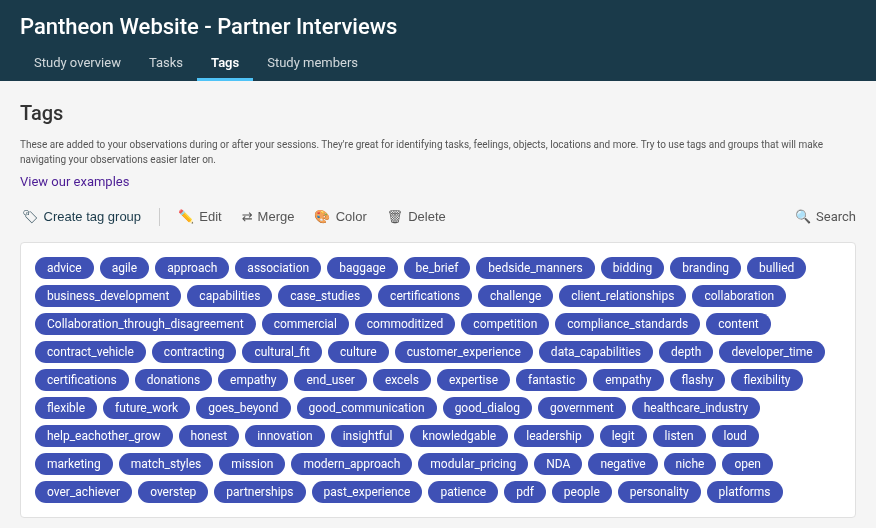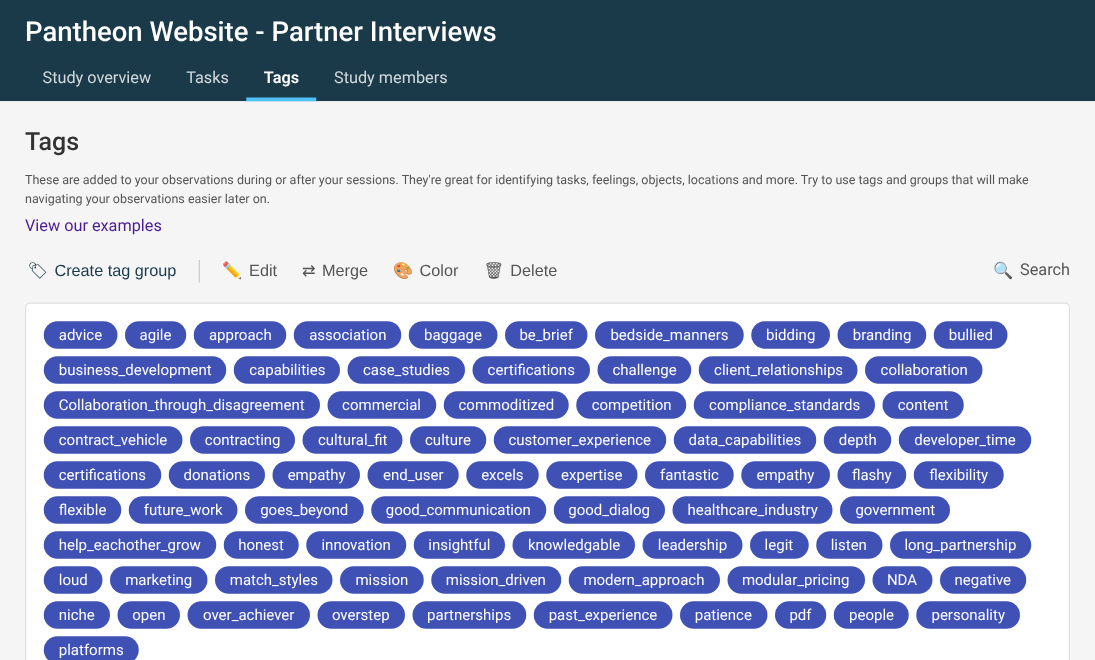--- a/index.html
+++ b/index.html
@@ -214,36 +214,34 @@
       <span class="tag">expertise</span>
       <span class="tag">fantastic</span>
       <span class="tag">empathy</span>
       <span class="tag">flashy</span>
       <span class="tag">flexibility</span>
       <span class="tag">flexible</span>
       <span class="tag">future_work</span>
       <span class="tag">goes_beyond</span>
       <span class="tag">good_communication</span>
       <span class="tag">good_dialog</span>
+      <span class="tag">government</span>
       <span class="tag">healthcare_industry</span>
-      <span class="tag">government</span>
       <span class="tag">help_eachother_grow</span>
       <span class="tag">honest</span>
       <span class="tag">innovation</span>
       <span class="tag">insightful</span>
       <span class="tag">knowledgable</span>
       <span class="tag">leadership</span>
       <span class="tag">legit</span>
       <span class="tag">listen</span>
-      <span class="tag">long_partnership</span>
       <span class="tag">loud</span>
       <span class="tag">marketing</span>
       <span class="tag">match_styles</span>
       <span class="tag">mission</span>
-      <span class="tag">mission_driven</span>
       <span class="tag">modern_approach</span>
       <span class="tag">modular_pricing</span>
       <span class="tag">NDA</span>
       <span class="tag">negative</span>
       <span class="tag">niche</span>
       <span class="tag">open</span>
       <span class="tag">over_achiever</span>
       <span class="tag">overstep</span>
       <span class="tag">partnerships</span>
       <span class="tag">past_experience</span>

